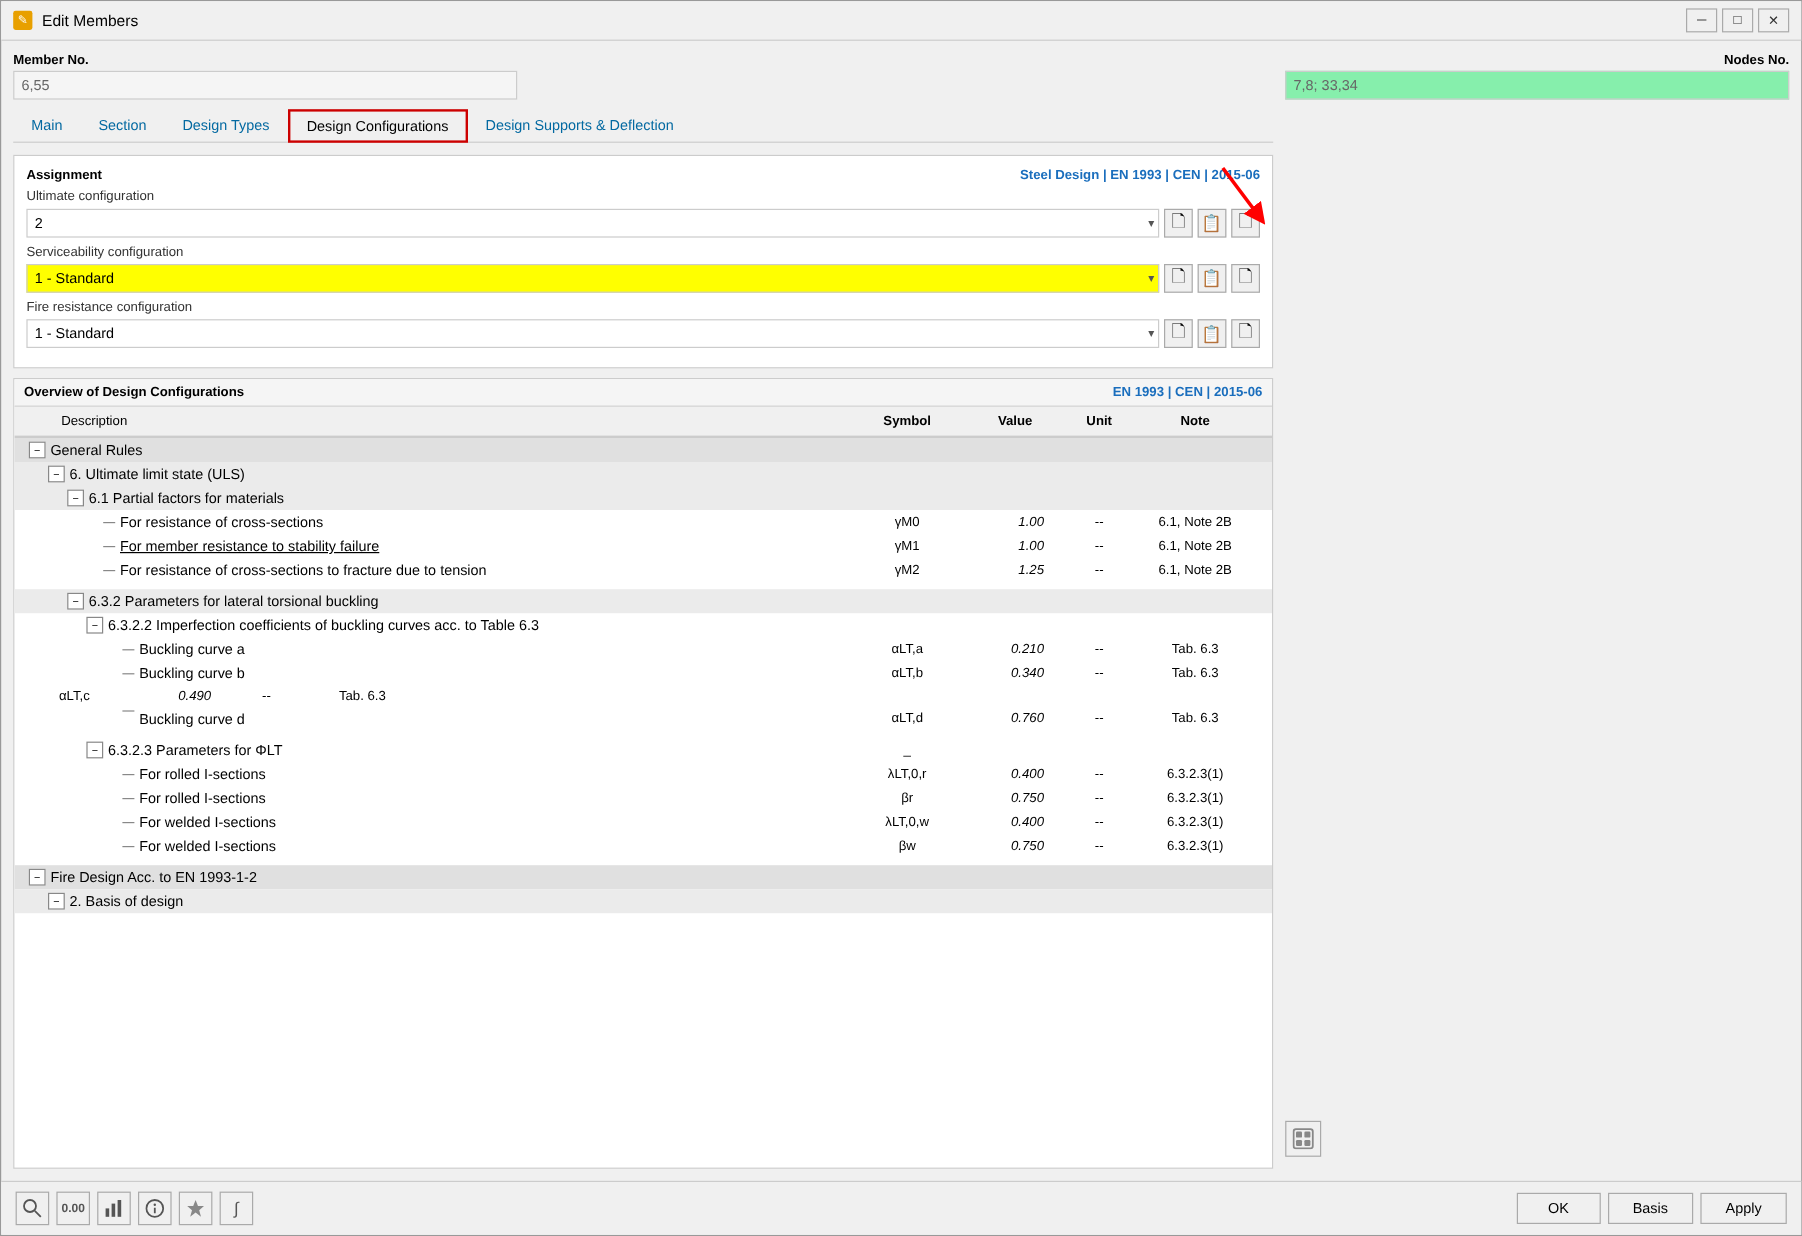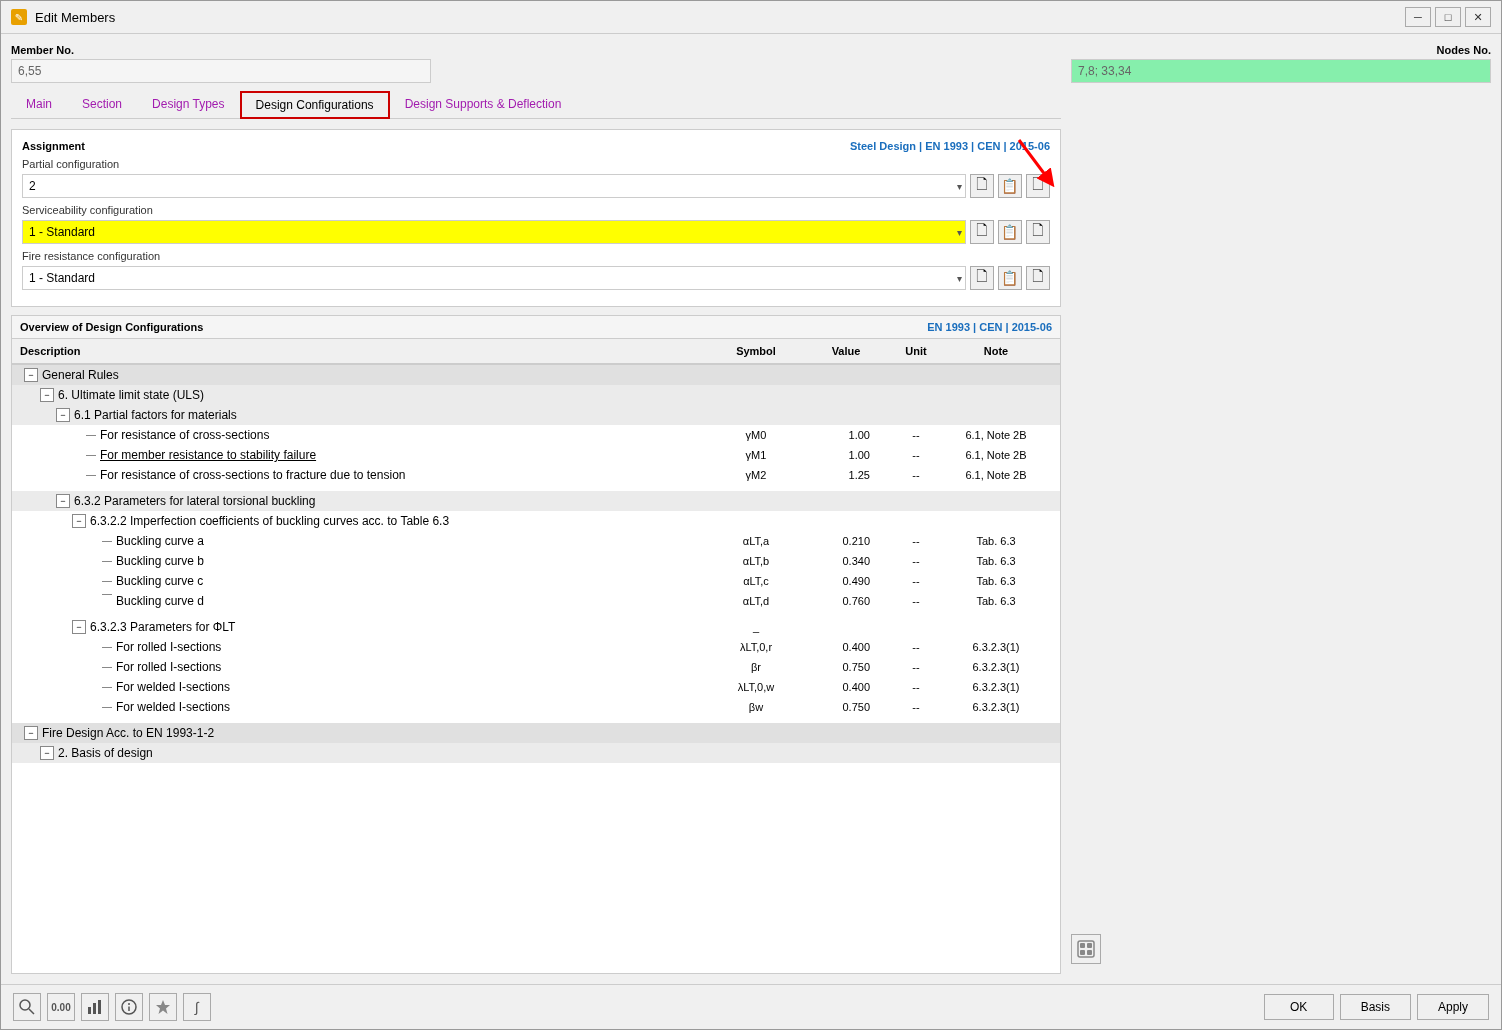--- a/index.html
+++ b/index.html
@@ -20,50 +20,50 @@
     
     .fields-row { display: flex; gap: 24px; margin-bottom: 8px; }
     .field-group { display: flex; flex-direction: column; gap: 3px; }
     .field-group.member { width: 420px; }
     .field-group.middle { flex: 1; }
     .field-group.nodes { width: 420px; align-items: flex-end; }
     .field-label { font-size: 11px; font-weight: 600; color: #000; }
     .field-input { width: 100%; padding: 3px 6px; border: 1px solid #ccc; background: #f5f5f5; color: #555; font-size: 12px; height: 24px; }
 
     .tabs { display: flex; border-bottom: 1px solid #ccc; margin-bottom: 10px; }
-    .tab { padding: 5px 14px; cursor: pointer; font-size: 12px; color: #a21caf; border: 1px solid transparent; border-bottom: none; margin-bottom: -1px; background: transparent; }
+    .tab { padding: 5px 14px; cursor: pointer; font-size: 12px; color: #0369a1; border: 1px solid transparent; border-bottom: none; margin-bottom: -1px; background: transparent; }
     .tab.active { border: 2px solid #c00; border-bottom: none; background: #f0f0f0; font-weight: 500; color: #000; }
 
     .section-panel { background: #fff; border: 1px solid #ccc; padding: 10px; margin-bottom: 8px; }
     .section-header { display: flex; justify-content: space-between; align-items: flex-start; margin-bottom: 6px; gap: 36px; }
     .header-title { font-weight: 600; font-size: 11px; }
     .header-right { color: #1a6ebd; font-size: 11px; font-weight: 600; }
 
     .config-row { display: flex; align-items: center; gap: 4px; margin-bottom: 6px; }
     .config-label { font-size: 11px; margin-bottom: 4px; color: #333; }
     .config-btn { width: 24px; height: 24px; border: 1px solid #aaa; background: #f0f0f0; cursor: pointer; display: flex; align-items: center; justify-content: center; font-size: 14px; }
 
     .overview-panel { flex: 1; border: 1px solid #ccc; background: #fff; overflow: hidden; display: flex; flex-direction: column; }
     .overview-header { display: flex; justify-content: space-between; align-items: center; padding: 5px 8px; border-bottom: 1px solid #ccc; background: #f5f5f5; }
     .overview-title { font-weight: 600; font-size: 11px; }
     .overview-right { color: #1a6ebd; font-size: 11px; font-weight: 600; }
 
     .table-header { display: flex; border-bottom: 2px solid #ccc; padding: 4px 0; background: #f0f0f0; }
-    .col-desc { flex: 1; padding: 2px 8px; font-weight: 700; font-size: 11px; }
+    .col-desc { flex: 1; padding: 2px 8px; font-weight: 400; font-size: 11px; margin-left: 31px; }
     .col-symbol { width: 100px; padding: 2px 8px; font-weight: 600; font-size: 11px; text-align: center; }
     .col-value { width: 80px; padding: 2px 8px; font-weight: 600; font-size: 11px; text-align: center; }
     .col-unit { width: 60px; padding: 2px 8px; font-weight: 600; font-size: 11px; text-align: center; }
     .col-note { width: 100px; padding: 2px 8px; font-weight: 600; font-size: 11px; text-align: center; }
 
     .table-body { flex: 1; overflow-y: auto; }
     .tree-row { display: flex; align-items: center; padding: 2px 0; }
     .expand-btn { width: 14px; height: 14px; border: 1px solid #888; background: #fff; cursor: pointer; display: inline-flex; align-items: center; justify-content: center; font-size: 9px; margin-right: 2px; flex-shrink: 0; }
     .row-desc { flex: 1; padding: 1px 4px; font-size: 11px; }
     .row-symbol { width: 100px; padding: 1px 8px; font-size: 11px; text-align: center; }
-    .row-value { width: 80px; padding: 1px 8px; font-size: 11px; text-align: right; padding-right: 16px; }
+    .row-value { width: 80px; padding: 1px 8px; font-size: 11px; text-align: right; padding-right: 16px; font-style: italic; }
     .row-unit { width: 60px; padding: 1px 8px; font-size: 11px; text-align: center; }
     .row-note { width: 100px; padding: 1px 8px; font-size: 11px; text-align: center; }
 
     .right-panel { width: 430px; display: flex; flex-direction: column; padding: 10px 10px 10px 0; }
     .right-panel .field-group { width: 100%; }
 
     .bottom-bar { border-top: 1px solid #ccc; padding: 8px 12px; display: flex; justify-content: space-between; align-items: center; background: #f0f0f0; }
     .bottom-tools { display: flex; gap: 6px; }
     .tool-btn { width: 28px; height: 28px; border: 1px solid #aaa; background: #f0f0f0; cursor: pointer; display: flex; align-items: center; justify-content: center; font-size: 14px; }
     .bottom-actions { display: flex; gap: 6px; }
@@ -117,21 +117,21 @@
         <div class="tab active red-border">Design Configurations</div>
         <div class="tab">Design Supports &amp; Deflection</div>
       </div>
 
       <div class="section-panel">
         <div class="section-header">
           <span class="header-title">Assignment</span>
           <span class="header-right">Steel Design | EN 1993 | CEN | 2015-06</span>
         </div>
 
-        <div class="config-label">Partial configuration</div>
+        <div class="config-label">Ultimate configuration</div>
         <div class="config-row">
           <div class="select-wrapper">
             <select>
               <option>2</option>
               <option>1</option>
               <option>3</option>
             </select>
             <span class="select-arrow">▾</span>
           </div>
           <button class="config-btn" title="Add">🗋</button>
@@ -320,26 +320,20 @@
                 <span style="display:inline-block; width:10px; height:1px; background:#888; vertical-align:middle; margin-right:2px;"></span>
                 <span style="margin-left:2px;">Buckling curve b</span>
               </div>
               <div class="row-symbol">αLT,b</div>
               <div class="row-value">0.340</div>
               <div class="row-unit">--</div>
               <div class="row-note">Tab. 6.3</div>
               <div style="width:14px;"></div>
             </div>
             <div class="tree-row">
-              <div class="row-desc" style="display:flex; align-items:center;">
-                <span style="display:inline-block; width:72px;"></span>
-                <span style="display:inline-block; width:14px;"></span>
-                <span style="display:inline-block; width:10px; height:1px; background:#888; vertical-align:middle; margin-right:2px;"></span>
-                <span style="margin-left:2px;">Buckling curve c</span>
-              </div>
               <div class="row-symbol">αLT,c</div>
               <div class="row-value">0.490</div>
               <div class="row-unit">--</div>
               <div class="row-note">Tab. 6.3</div>
               <div style="width:14px;"></div>
             </div>
             <div class="tree-row">
               <div class="row-desc" style="display:flex; ">
                 <span style="display:inline-block; width:72px;"></span>
                 <span style="display:inline-block; width:14px;"></span>

